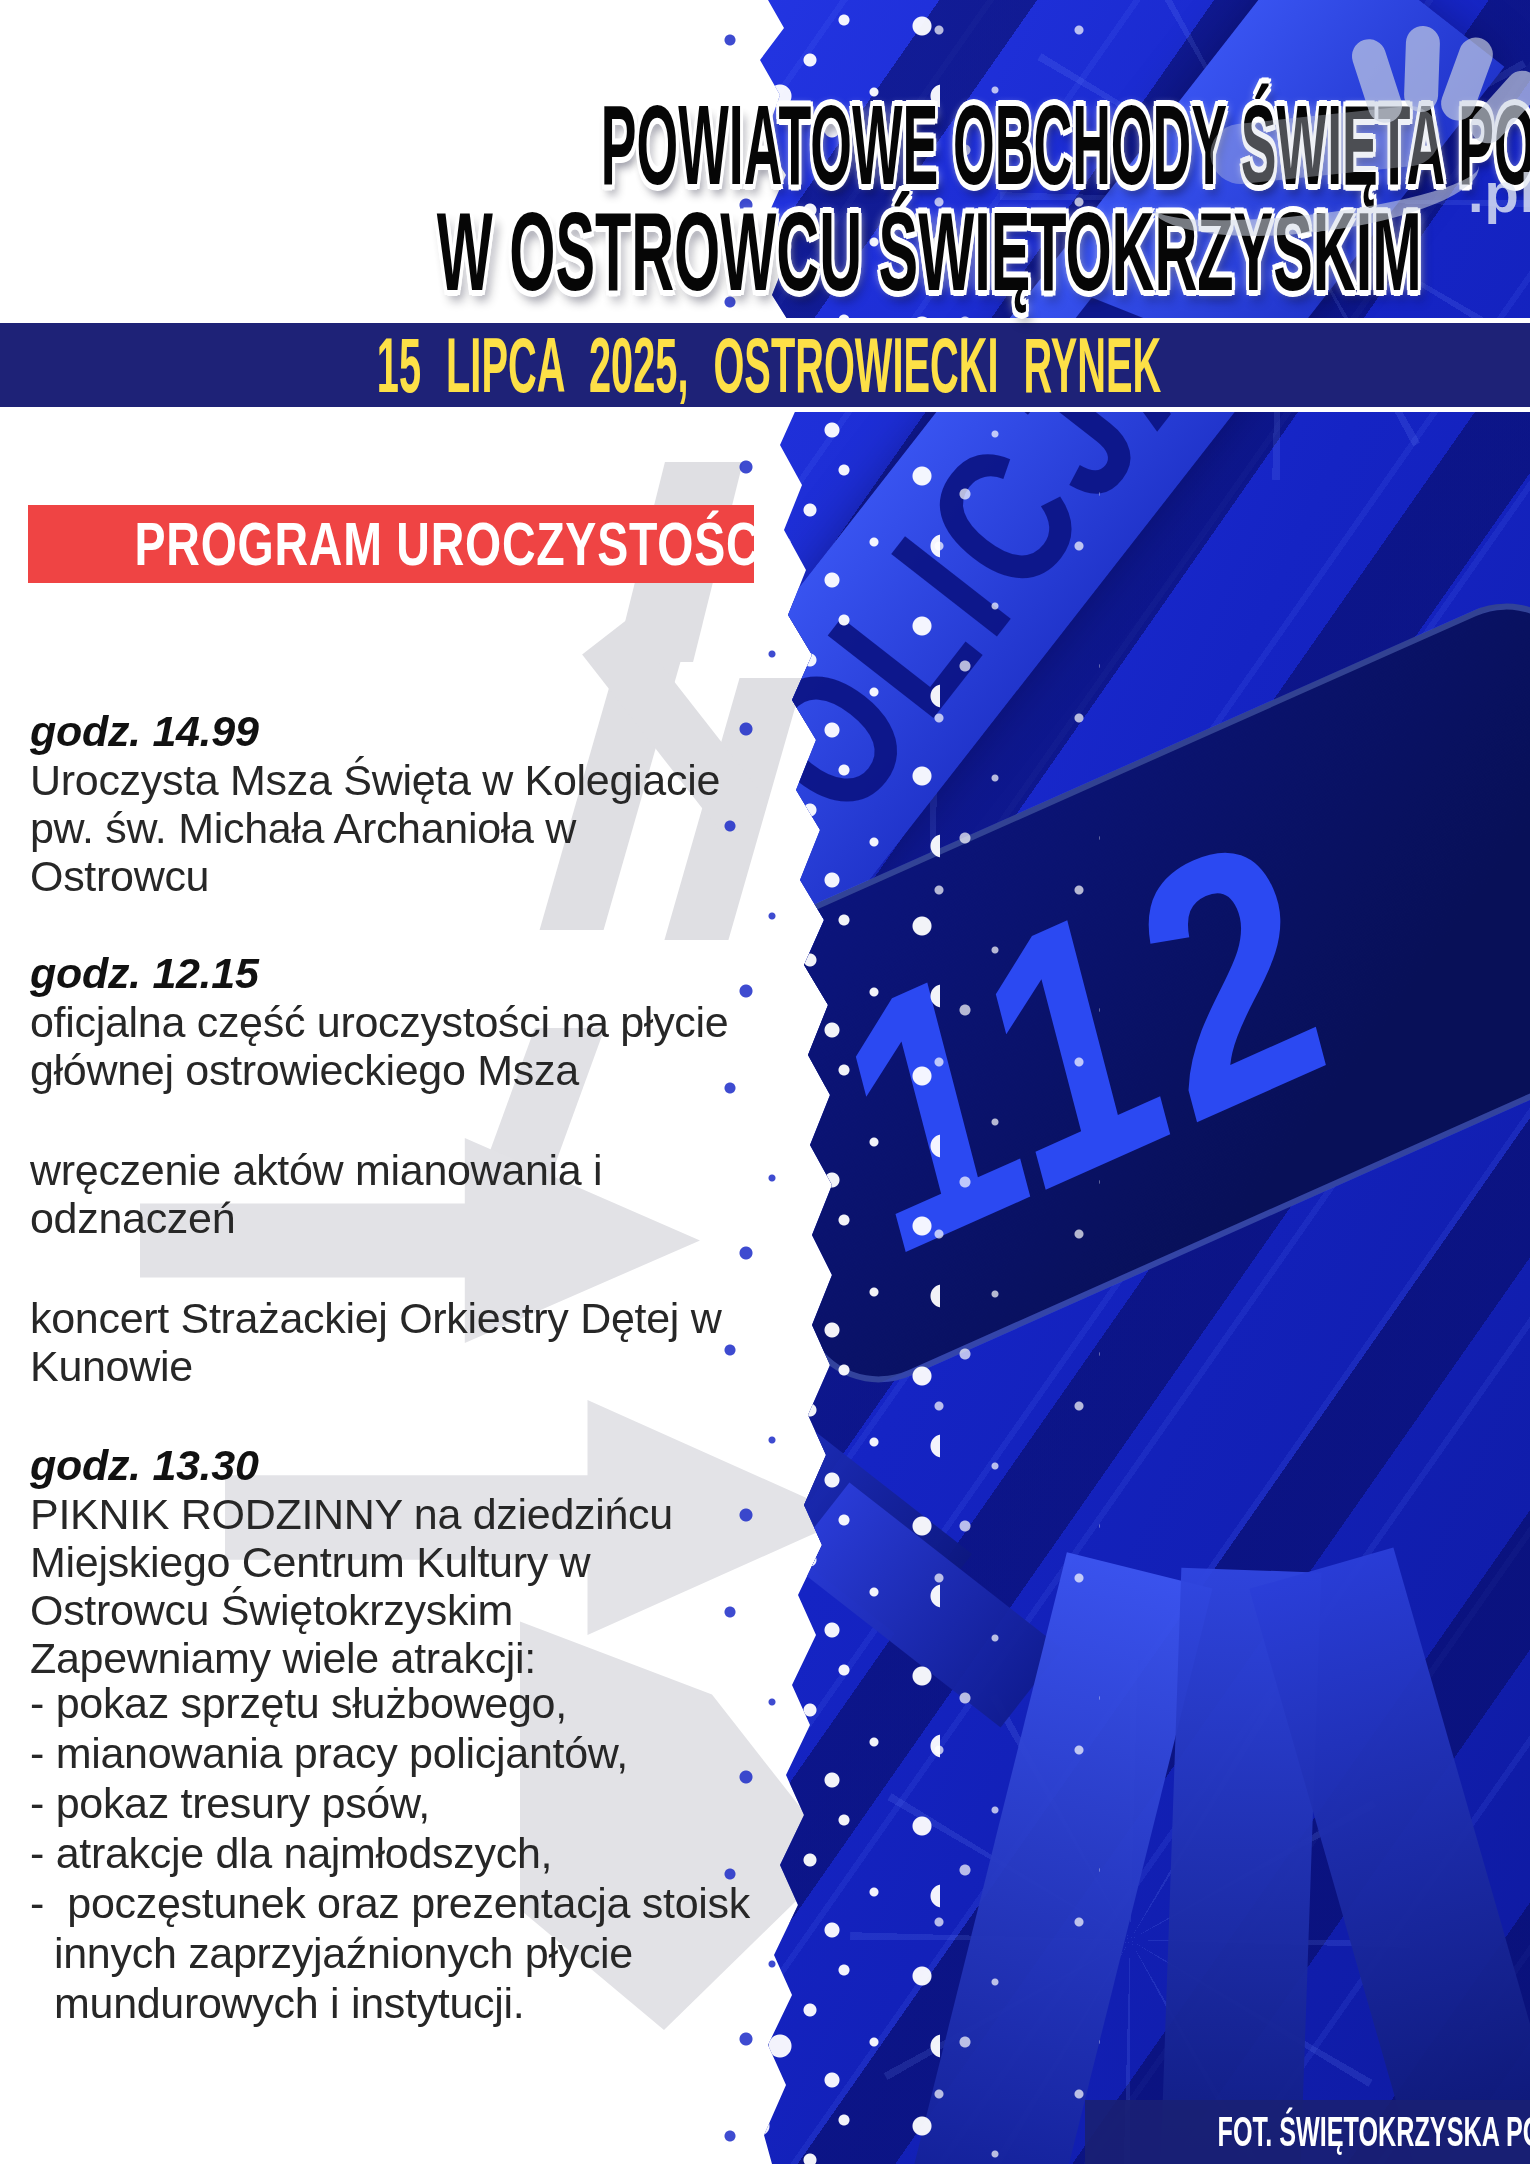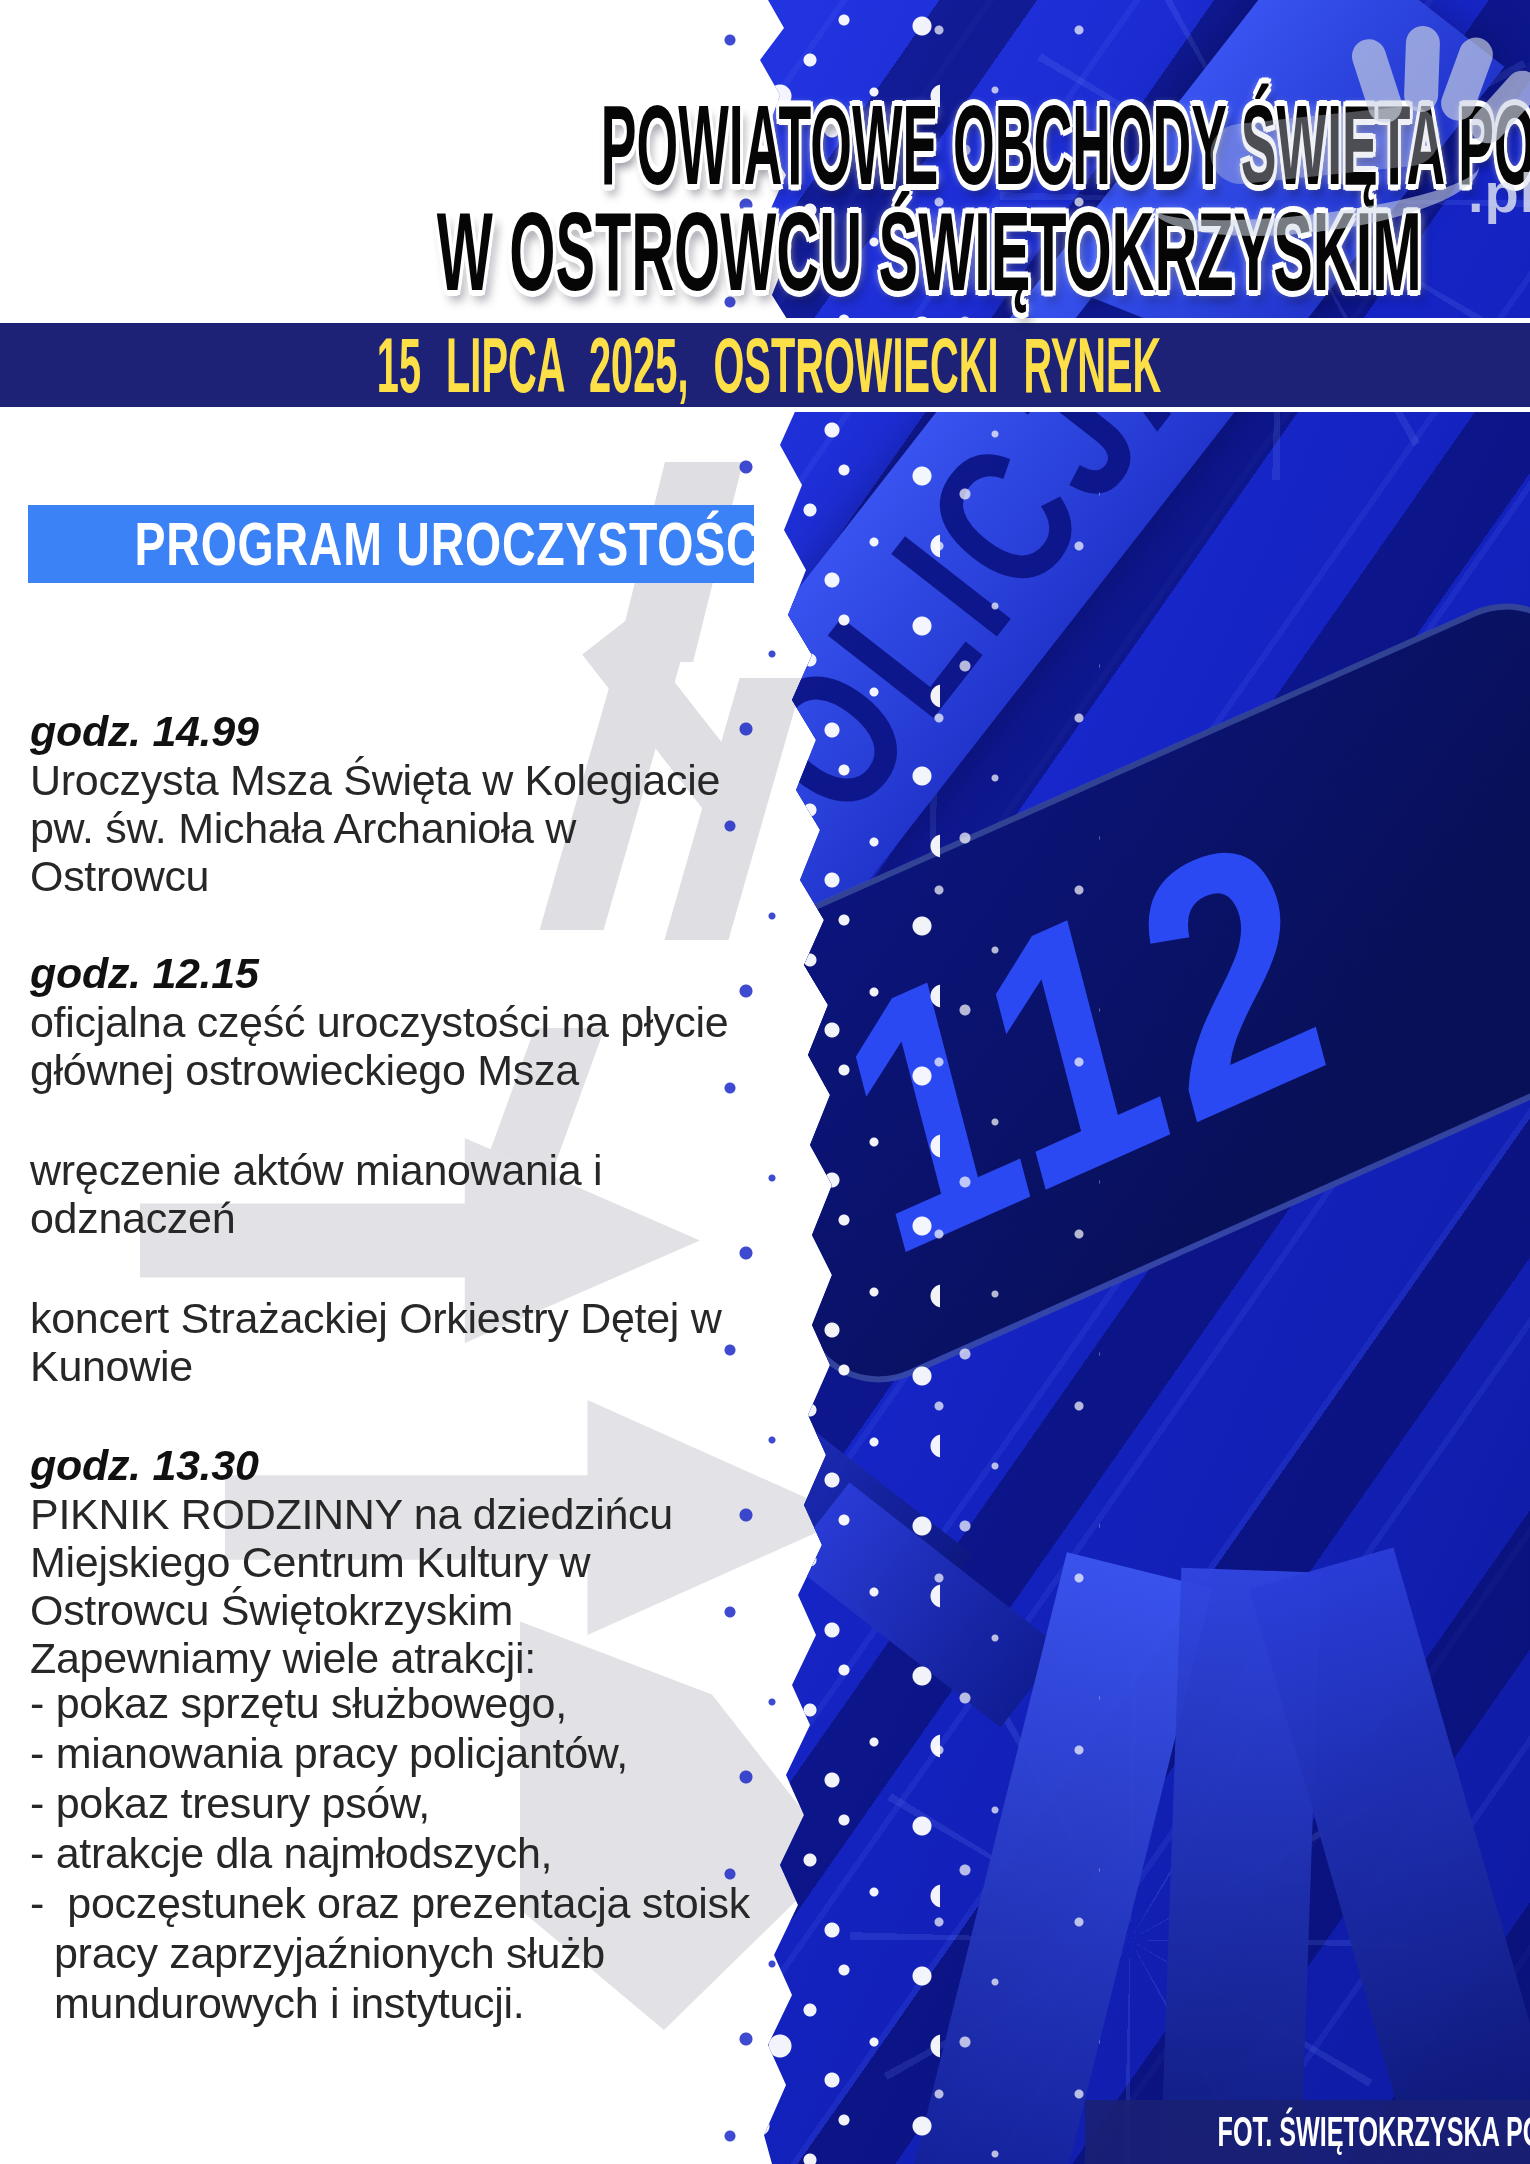--- a/index.html
+++ b/index.html
@@ -101,21 +101,21 @@
 
   
   .banner{position:absolute; left:0; top:318px; width:1530px; height:94px; z-index:4;
     background:#1e2277; border-top:5px solid #fff; border-bottom:5px solid #fff; box-sizing:border-box;}
   .banner-text-wrap{position:absolute; left:0; top:0; width:1110px; height:84px; line-height:84px;
     text-align:center; color:#fde047; font-weight:900; font-size:78px; white-space:nowrap;}
   .banner-text-wrap .cond{display:inline-block; transform:scaleX(.51); transform-origin:center; word-spacing:.35em;}
 
   
   .program-box{position:absolute; left:28px; top:505px; width:726px; height:78px; z-index:3;
-    background:#3b82f6; text-align:center; line-height:78px;}
+    background:#ef4444; text-align:center; line-height:78px;}
   .program-box .cond{display:inline-block; transform:scaleX(.75); transform-origin:center;
     color:#fff; font-weight:900; font-size:62px; white-space:nowrap; letter-spacing:1px;}
 
   
   .sched{position:absolute; left:30px; width:735px; z-index:3; color:#272727;
     font-size:43px; line-height:48px; letter-spacing:-.3px;}
   .sched .time{font-weight:bold; font-style:italic; color:#111; line-height:50px;}
   .b1{top:706px;} .b2{top:948px;} .b3{top:1146px;} .b4{top:1294px;} .b5{top:1440px;}
   .attr{position:absolute; left:30px; top:1678px; width:740px; z-index:3; color:#272727;
     font-size:43px; line-height:50px; letter-spacing:-.3px;}
@@ -224,21 +224,21 @@
     <div>Ostrowcu Świętokrzyskim</div>
     <div>Zapewniamy wiele atrakcji:</div>
   </div>
 
   <div class="attr">
     <div class="attr-line">- pokaz sprzętu służbowego,</div>
     <div class="attr-line">- mianowania pracy policjantów,</div>
     <div class="attr-line">- pokaz tresury psów,</div>
     <div class="attr-line">- atrakcje dla najmłodszych,</div>
     <div class="attr-line">-  poczęstunek oraz prezentacja stoisk</div>
-    <div class="attr-line attr-cont">pracy zaprzyjaźnionych służb</div>
+    <div class="attr-line attr-cont">innych zaprzyjaźnionych płycie</div>
     <div class="attr-line attr-cont">mundurowych i instytucji.</div>
   </div>
 
   <div class="credit-bar">
     <span class="cond">FOT. ŚWIĘTOKRZYSKA POLICJA</span>
   </div>
 
   <div class="portal-wm">
     <div class="pw-finger pw-f1"></div>
     <div class="pw-finger pw-f2"></div>

